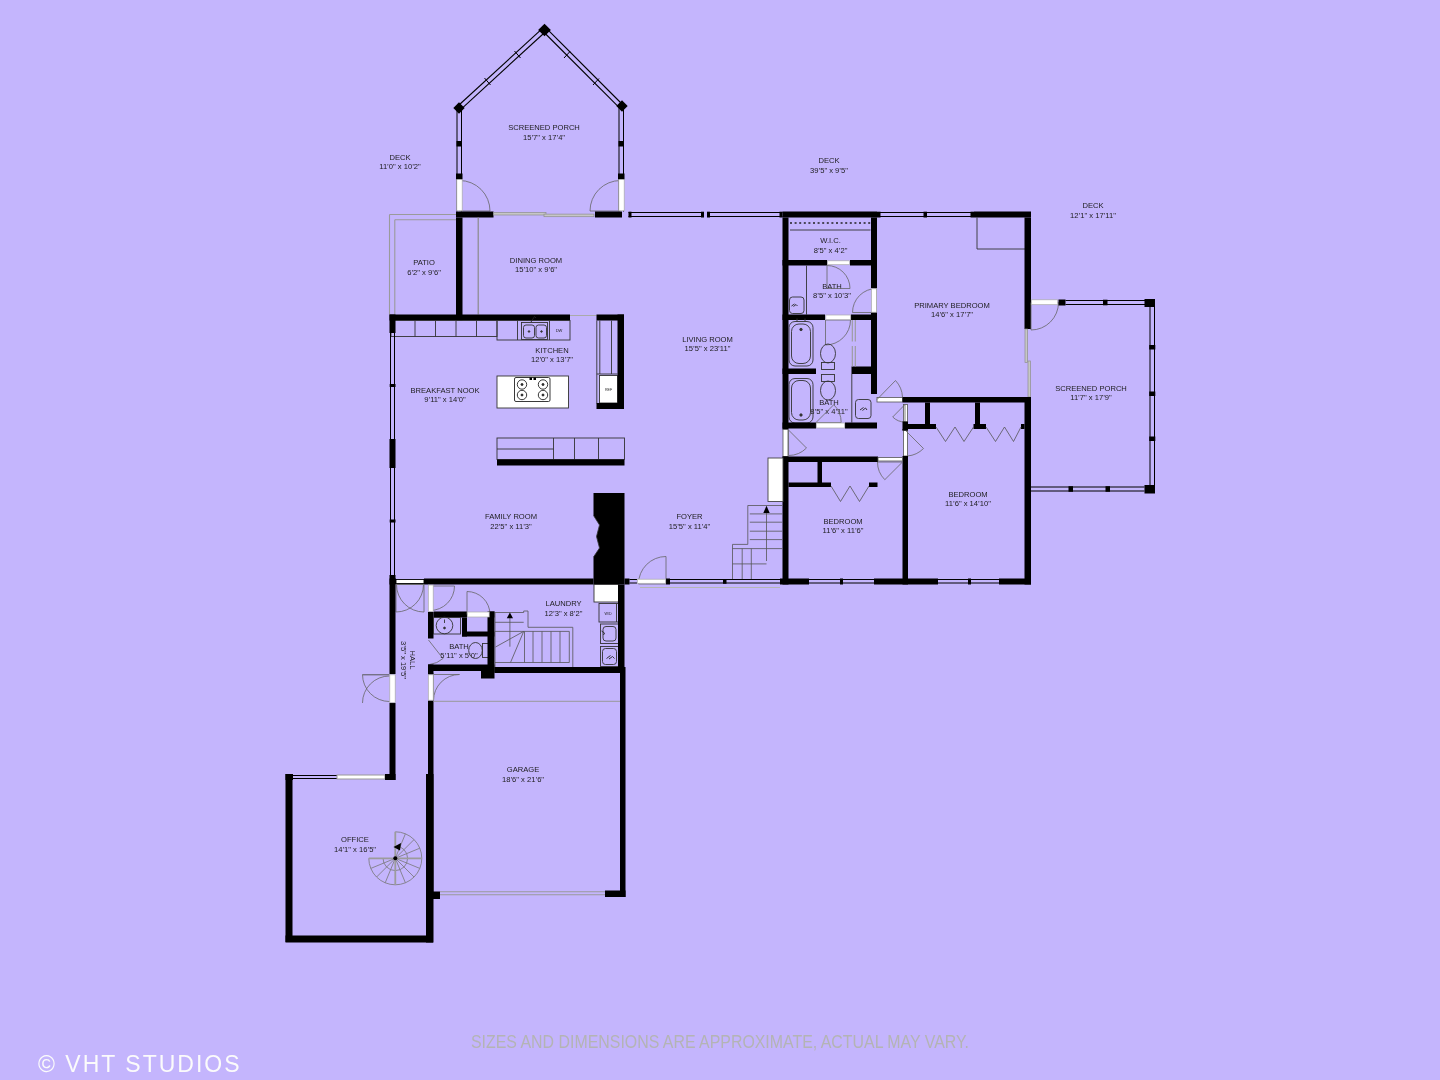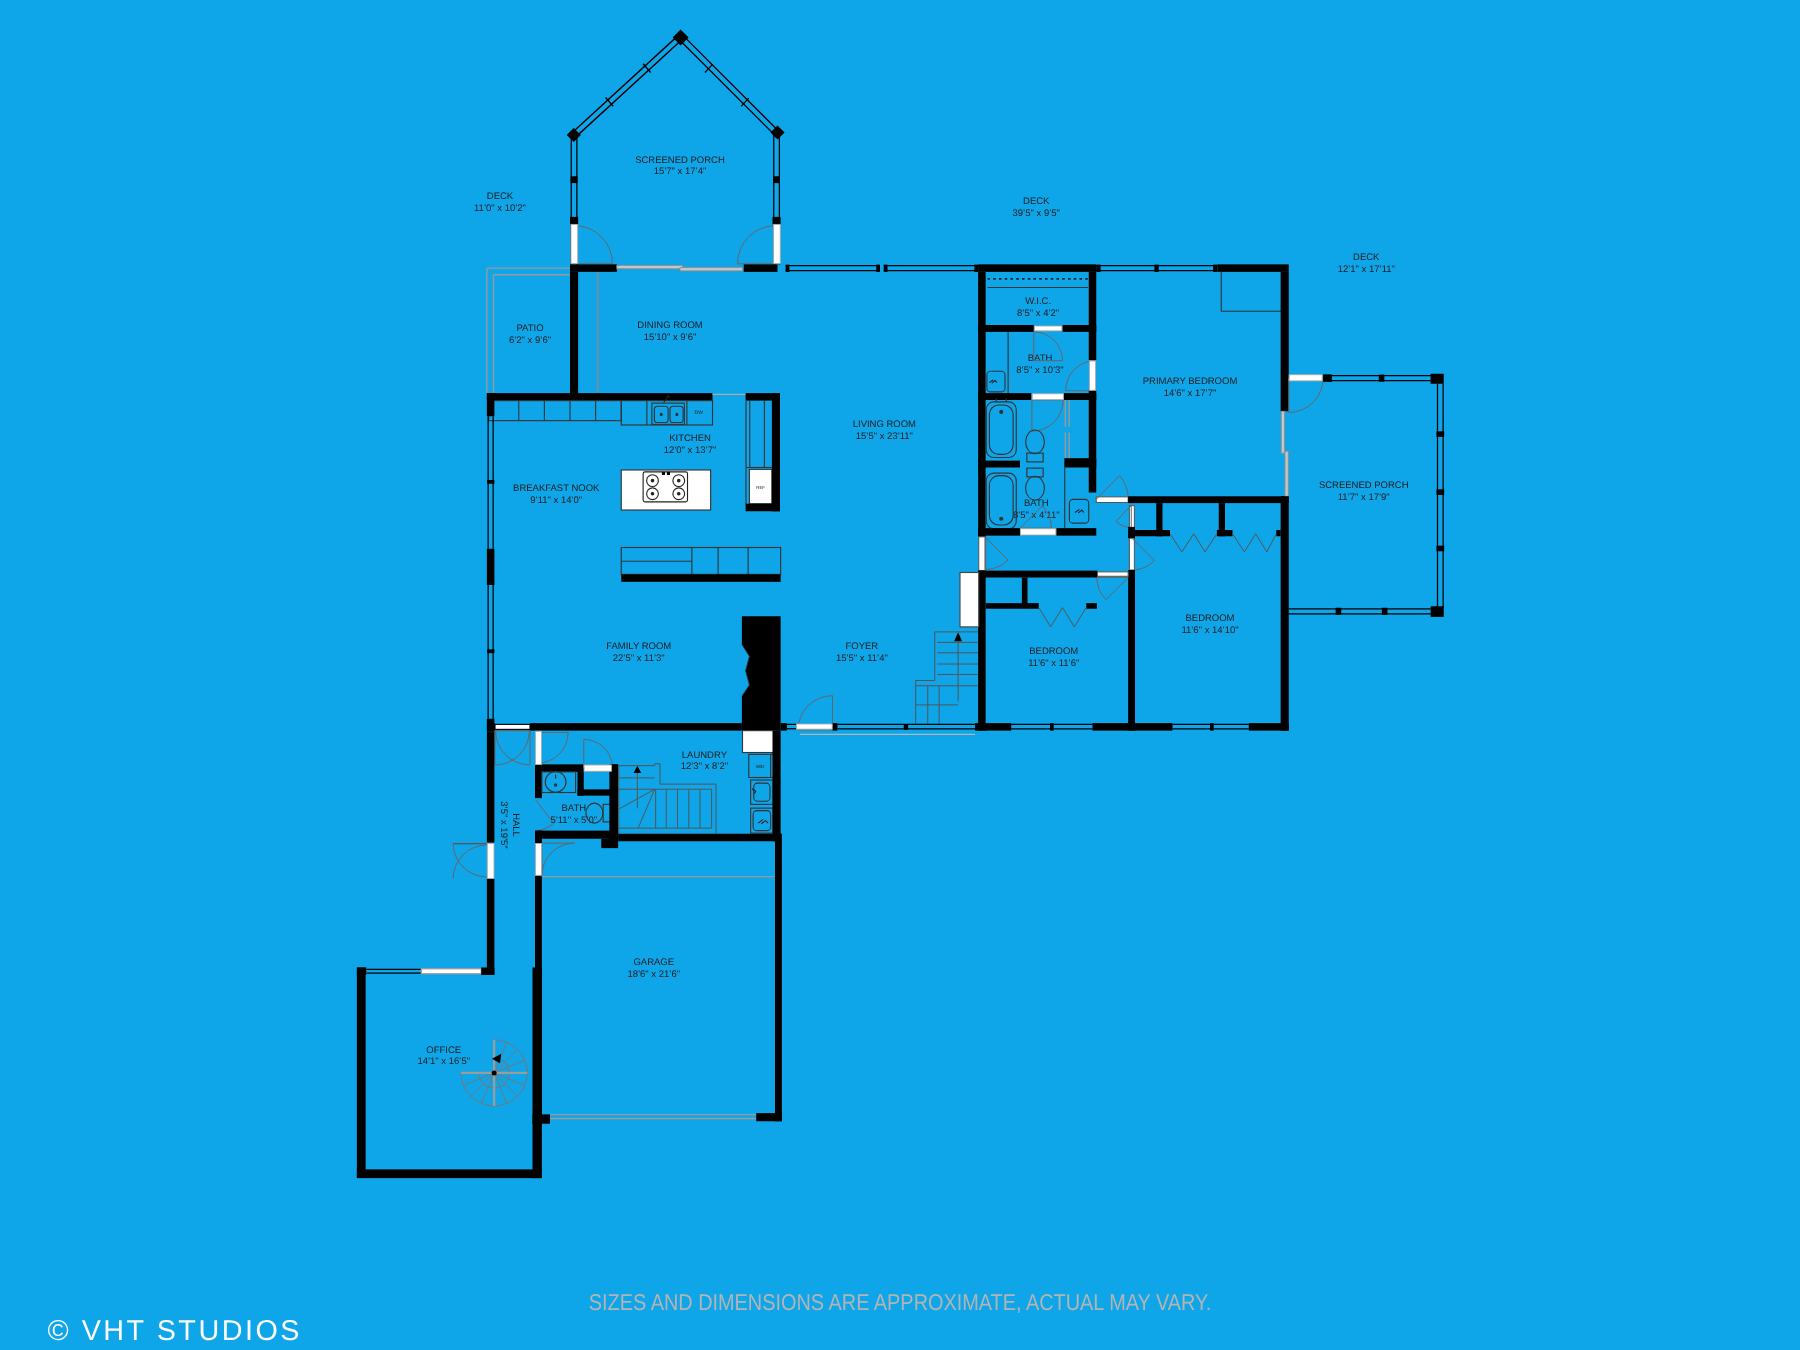--- a/index.html
+++ b/index.html
@@ -1,16 +1,16 @@
 <!DOCTYPE html>
 <html><head>
 <meta charset="utf-8">
 <style>
   html,body{margin:0;padding:0;background:#fff;}
-  .page{width:1440px;height:1080px;position:relative;background:#0ea5e9;overflow:hidden;}
+  .page{width:1440px;height:1080px;position:relative;background:#c4b5fd;overflow:hidden;}
   svg{position:absolute;top:0;left:0;}
   text{font-family:"Liberation Sans",sans-serif;fill:#1c1c1c;}
   .rm{font-size:7.6px;letter-spacing:0;}
   .dim{font-size:7.6px;letter-spacing:0;}
   .tiny{font-size:4px;}
   .foot{font-size:18.3px;fill:#b4b4b4;}
   .wm{font-size:23px;fill:#fbfbfb;letter-spacing:2px;}
 </style>
 </head>
 <body>

